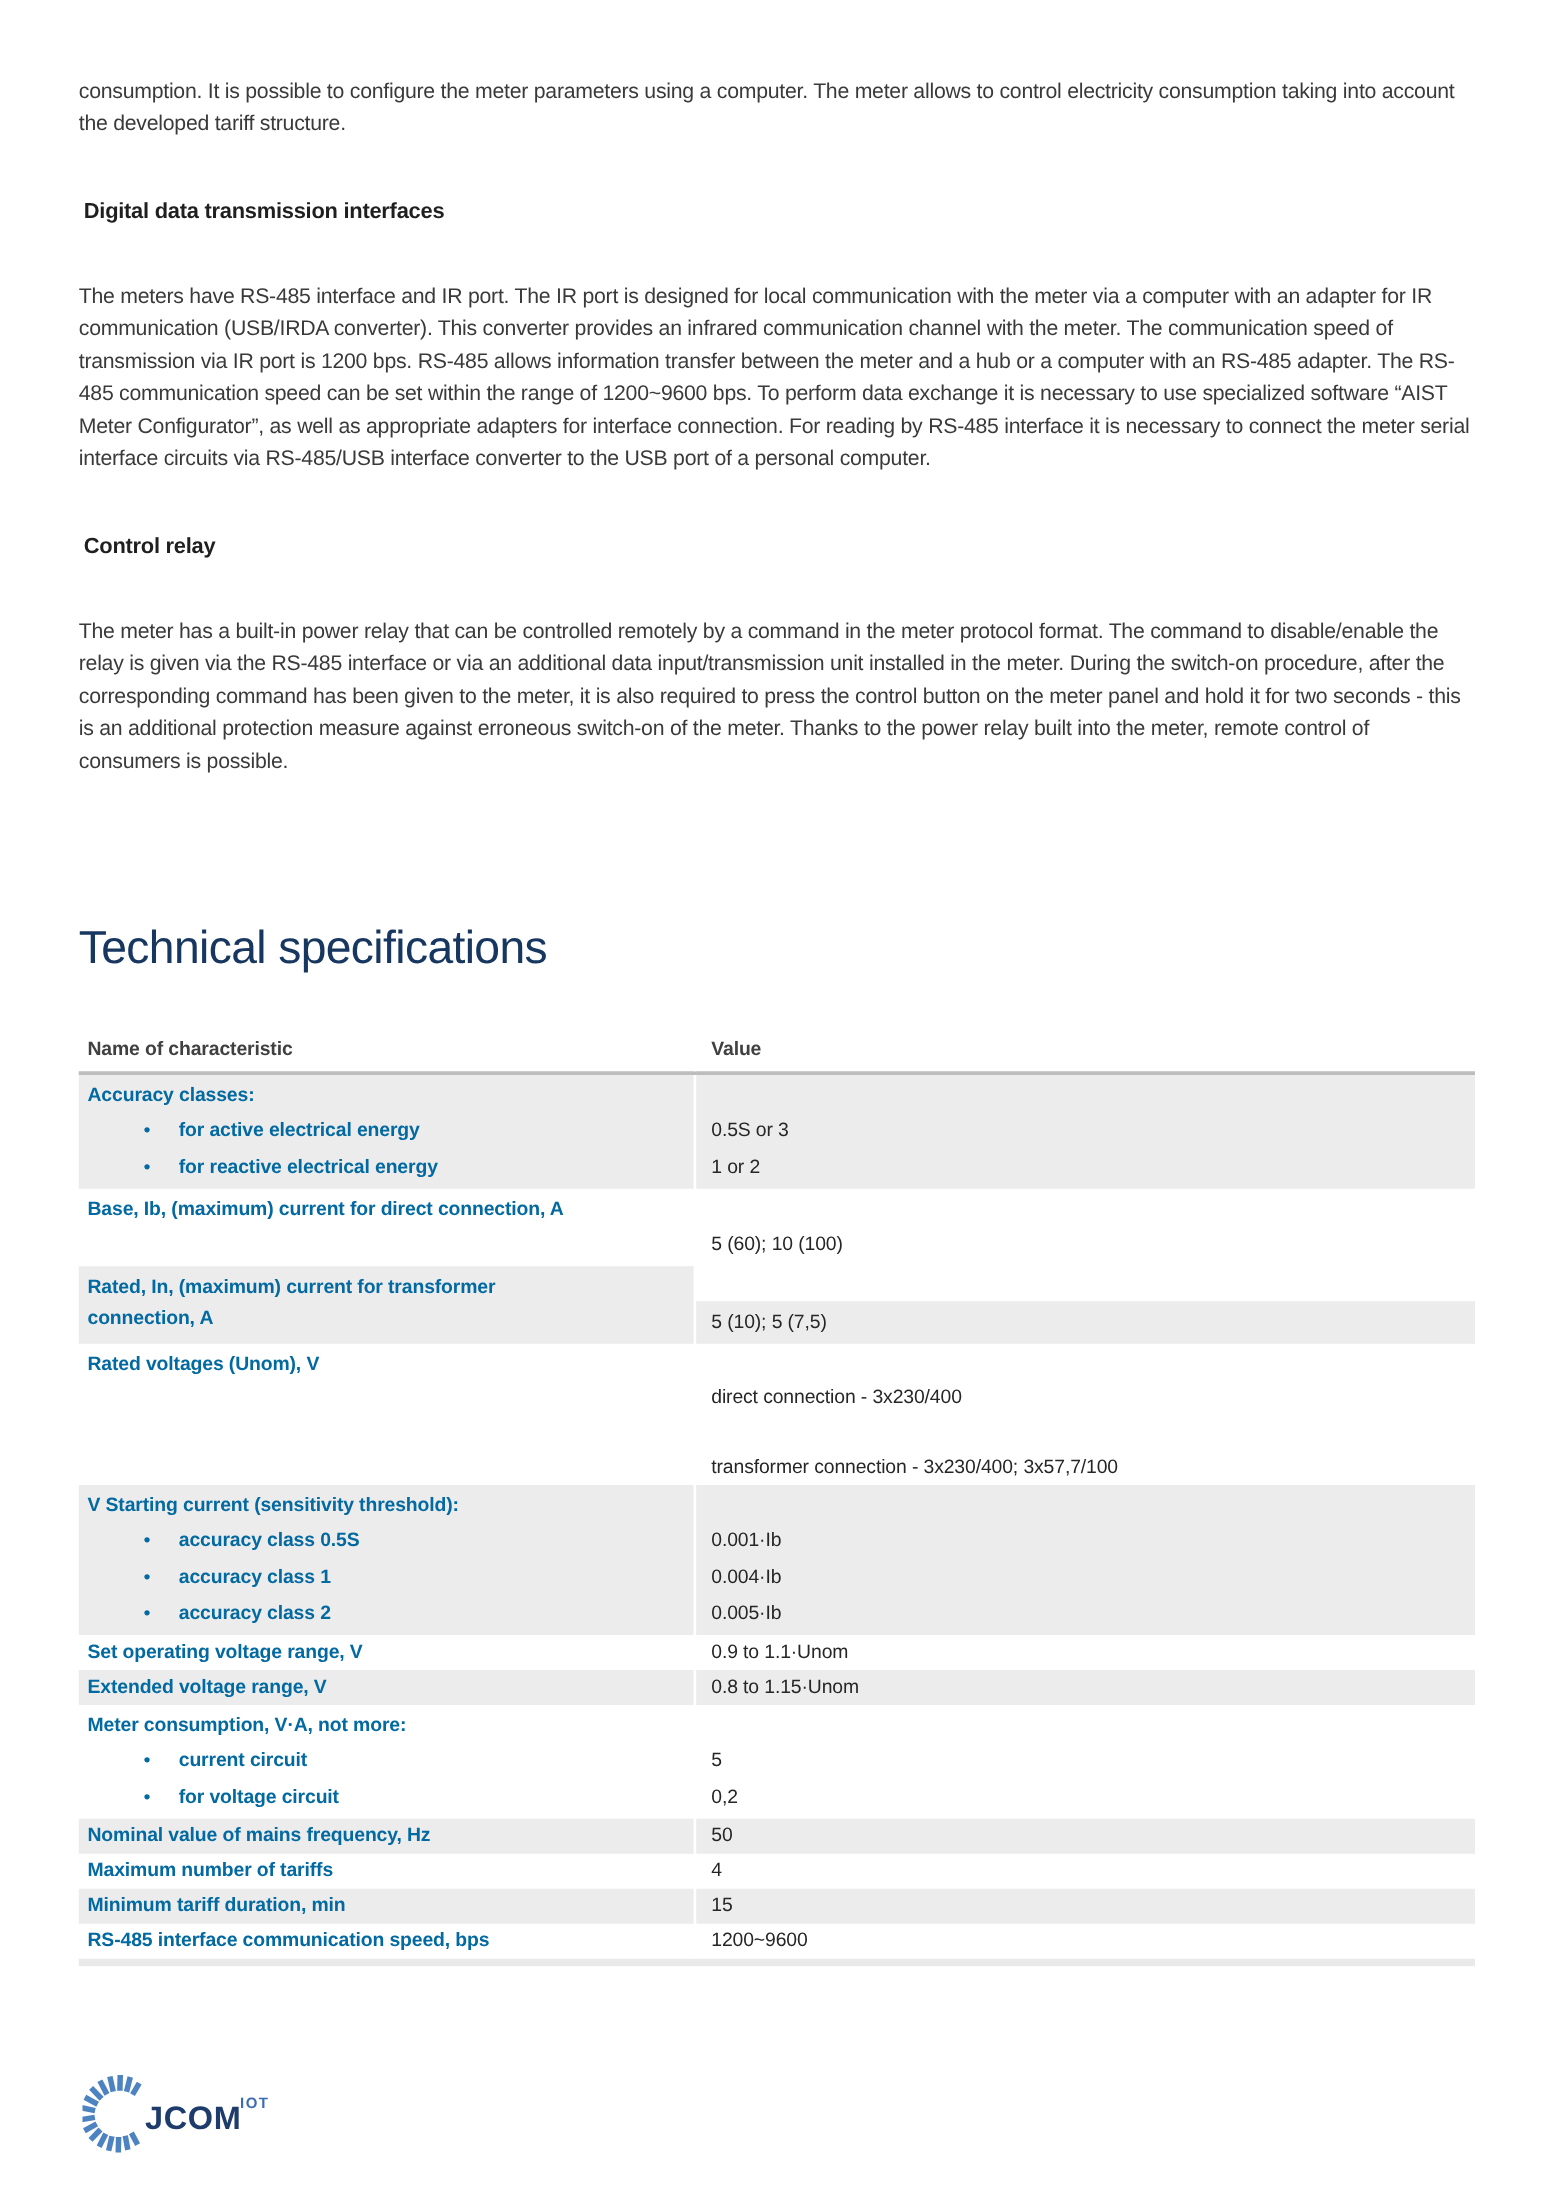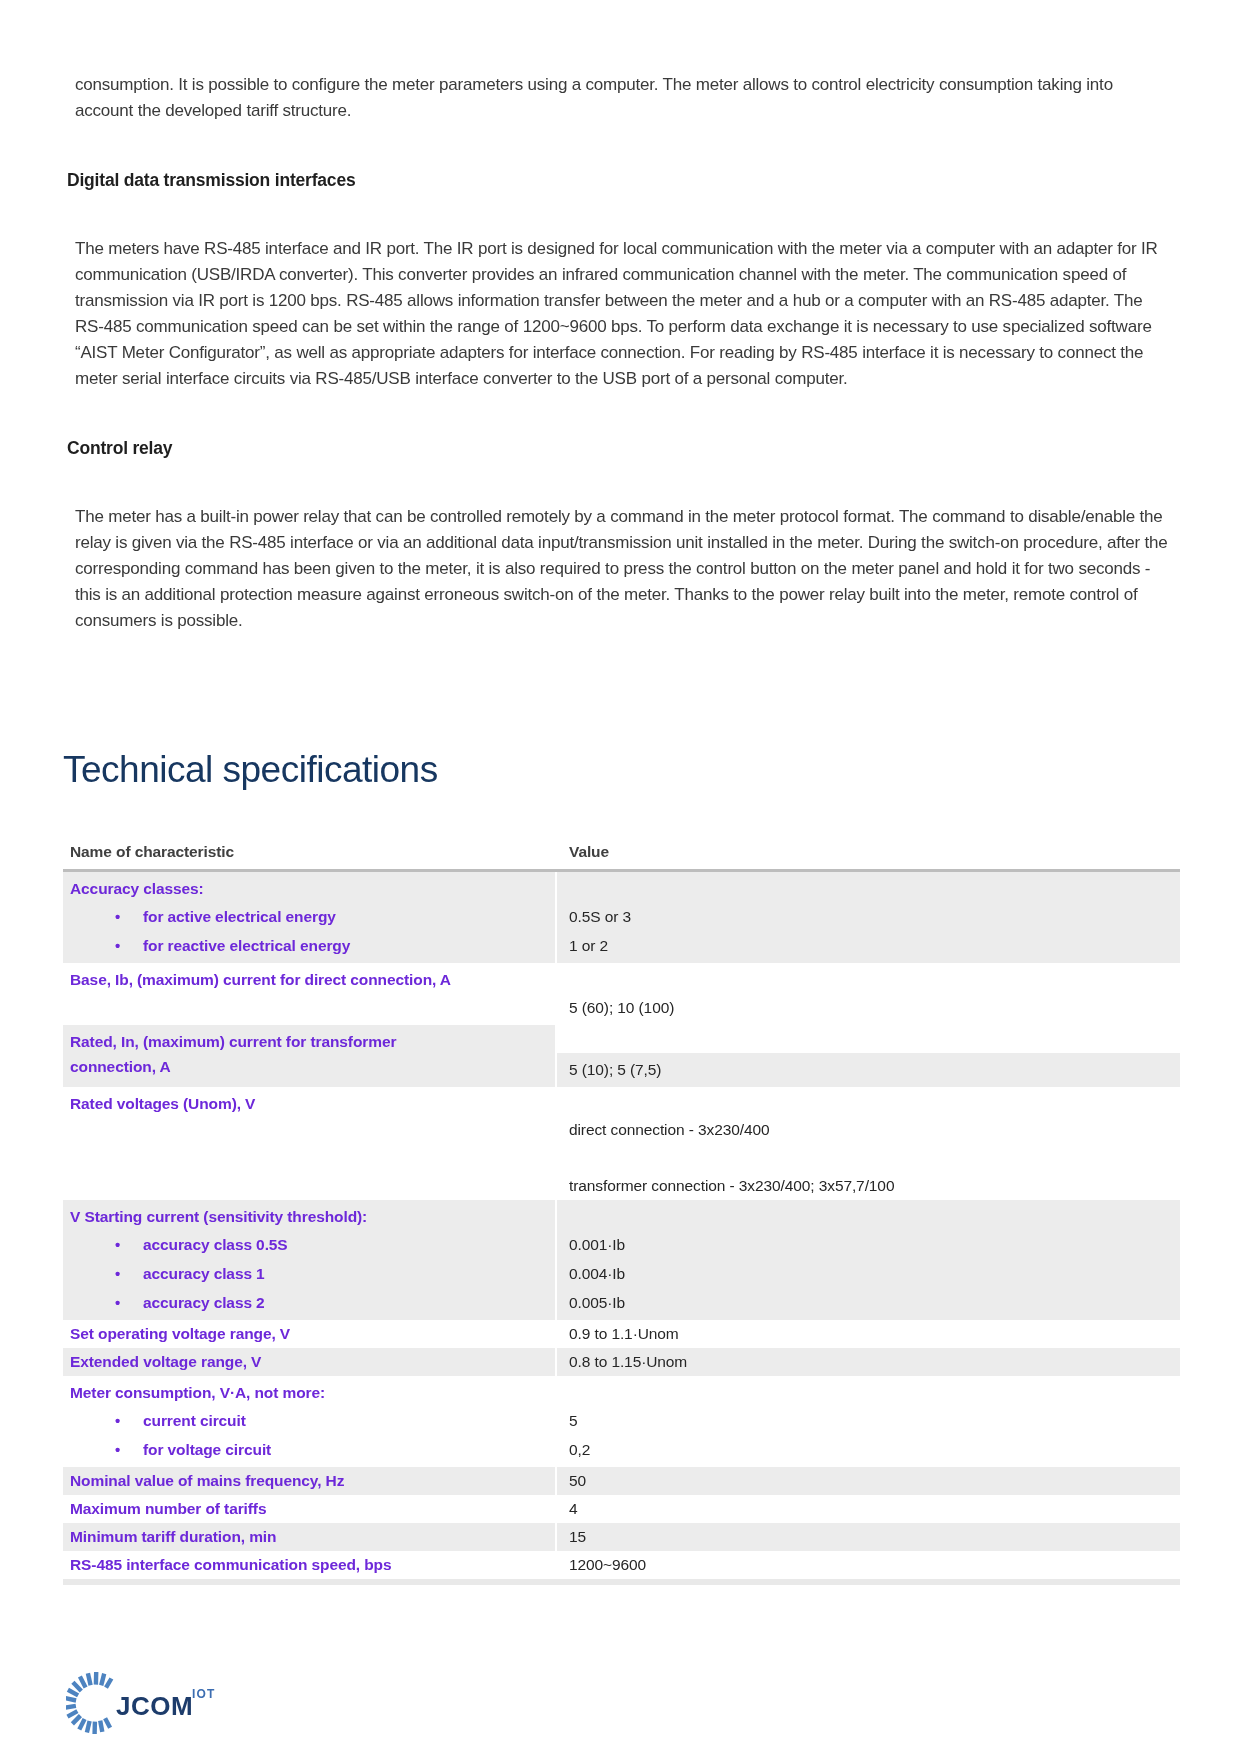--- a/index.html
+++ b/index.html
@@ -7,40 +7,40 @@
   body {
     width:1241px; height:1755px;
     background:#ffffff;
     font-family:"Liberation Sans", sans-serif;
     color:#3a3a3a;
     overflow:hidden;
   }
   .page { padding:60px 61px 0 63px; }
 
   p.body-text {
-    font-size:17px; line-height:26px; margin:12px;
+    font-size:17px; line-height:26px; margin:0;
     color:#3a3a3a; letter-spacing:-0.2px;
   }
   .section-heading {
     font-size:17.5px; font-weight:700; color:#1f1f1f;
     line-height:20px; margin:46px 0 46px 4px; letter-spacing:-0.2px;
   }
   .main-heading {
     font-size:37px; font-weight:400; color:#173760;
     line-height:48px; margin:112px 0 0 0; letter-spacing:-0.5px;
   }
 
   
   .spec-table { margin-top:42px; font-size:15.5px; letter-spacing:-0.1px; }
   .t-row { display:grid; grid-template-columns:492px 2px 1fr; background:#ffffff; }
   .t-row.shaded .c1, .t-row.shaded .c2 { background:#ececec; }
   .t-head { border-bottom:3px solid #bdbdbd; }
   .t-head .c1, .t-head .c2 { font-weight:700; color:#404040; padding-top:5px; padding-bottom:6px; }
 
-  .c1 { padding:3px 85px 3px 7px; font-weight:700; color:#6d28d9; line-height:22px; }
+  .c1 { padding:3px 85px 3px 7px; font-weight:700; color:#0369a1; line-height:22px; }
   .c2 { padding:3px 10px 3px 12px; font-weight:400; color:#262626; line-height:22px; }
   .gap { background:#ffffff; }
 
   .c1.two-line { line-height:25px; padding-top:4px; padding-bottom:4px; }
   .c2.pair { padding-top:1px; padding-bottom:0; }
   .v25 { line-height:28px;margin-top:28px; }
 
   .row-title { line-height:27px; }
   .b-line { line-height:29px; padding-left:45px; }
   .bullet { display:inline-block; width:28px; }

